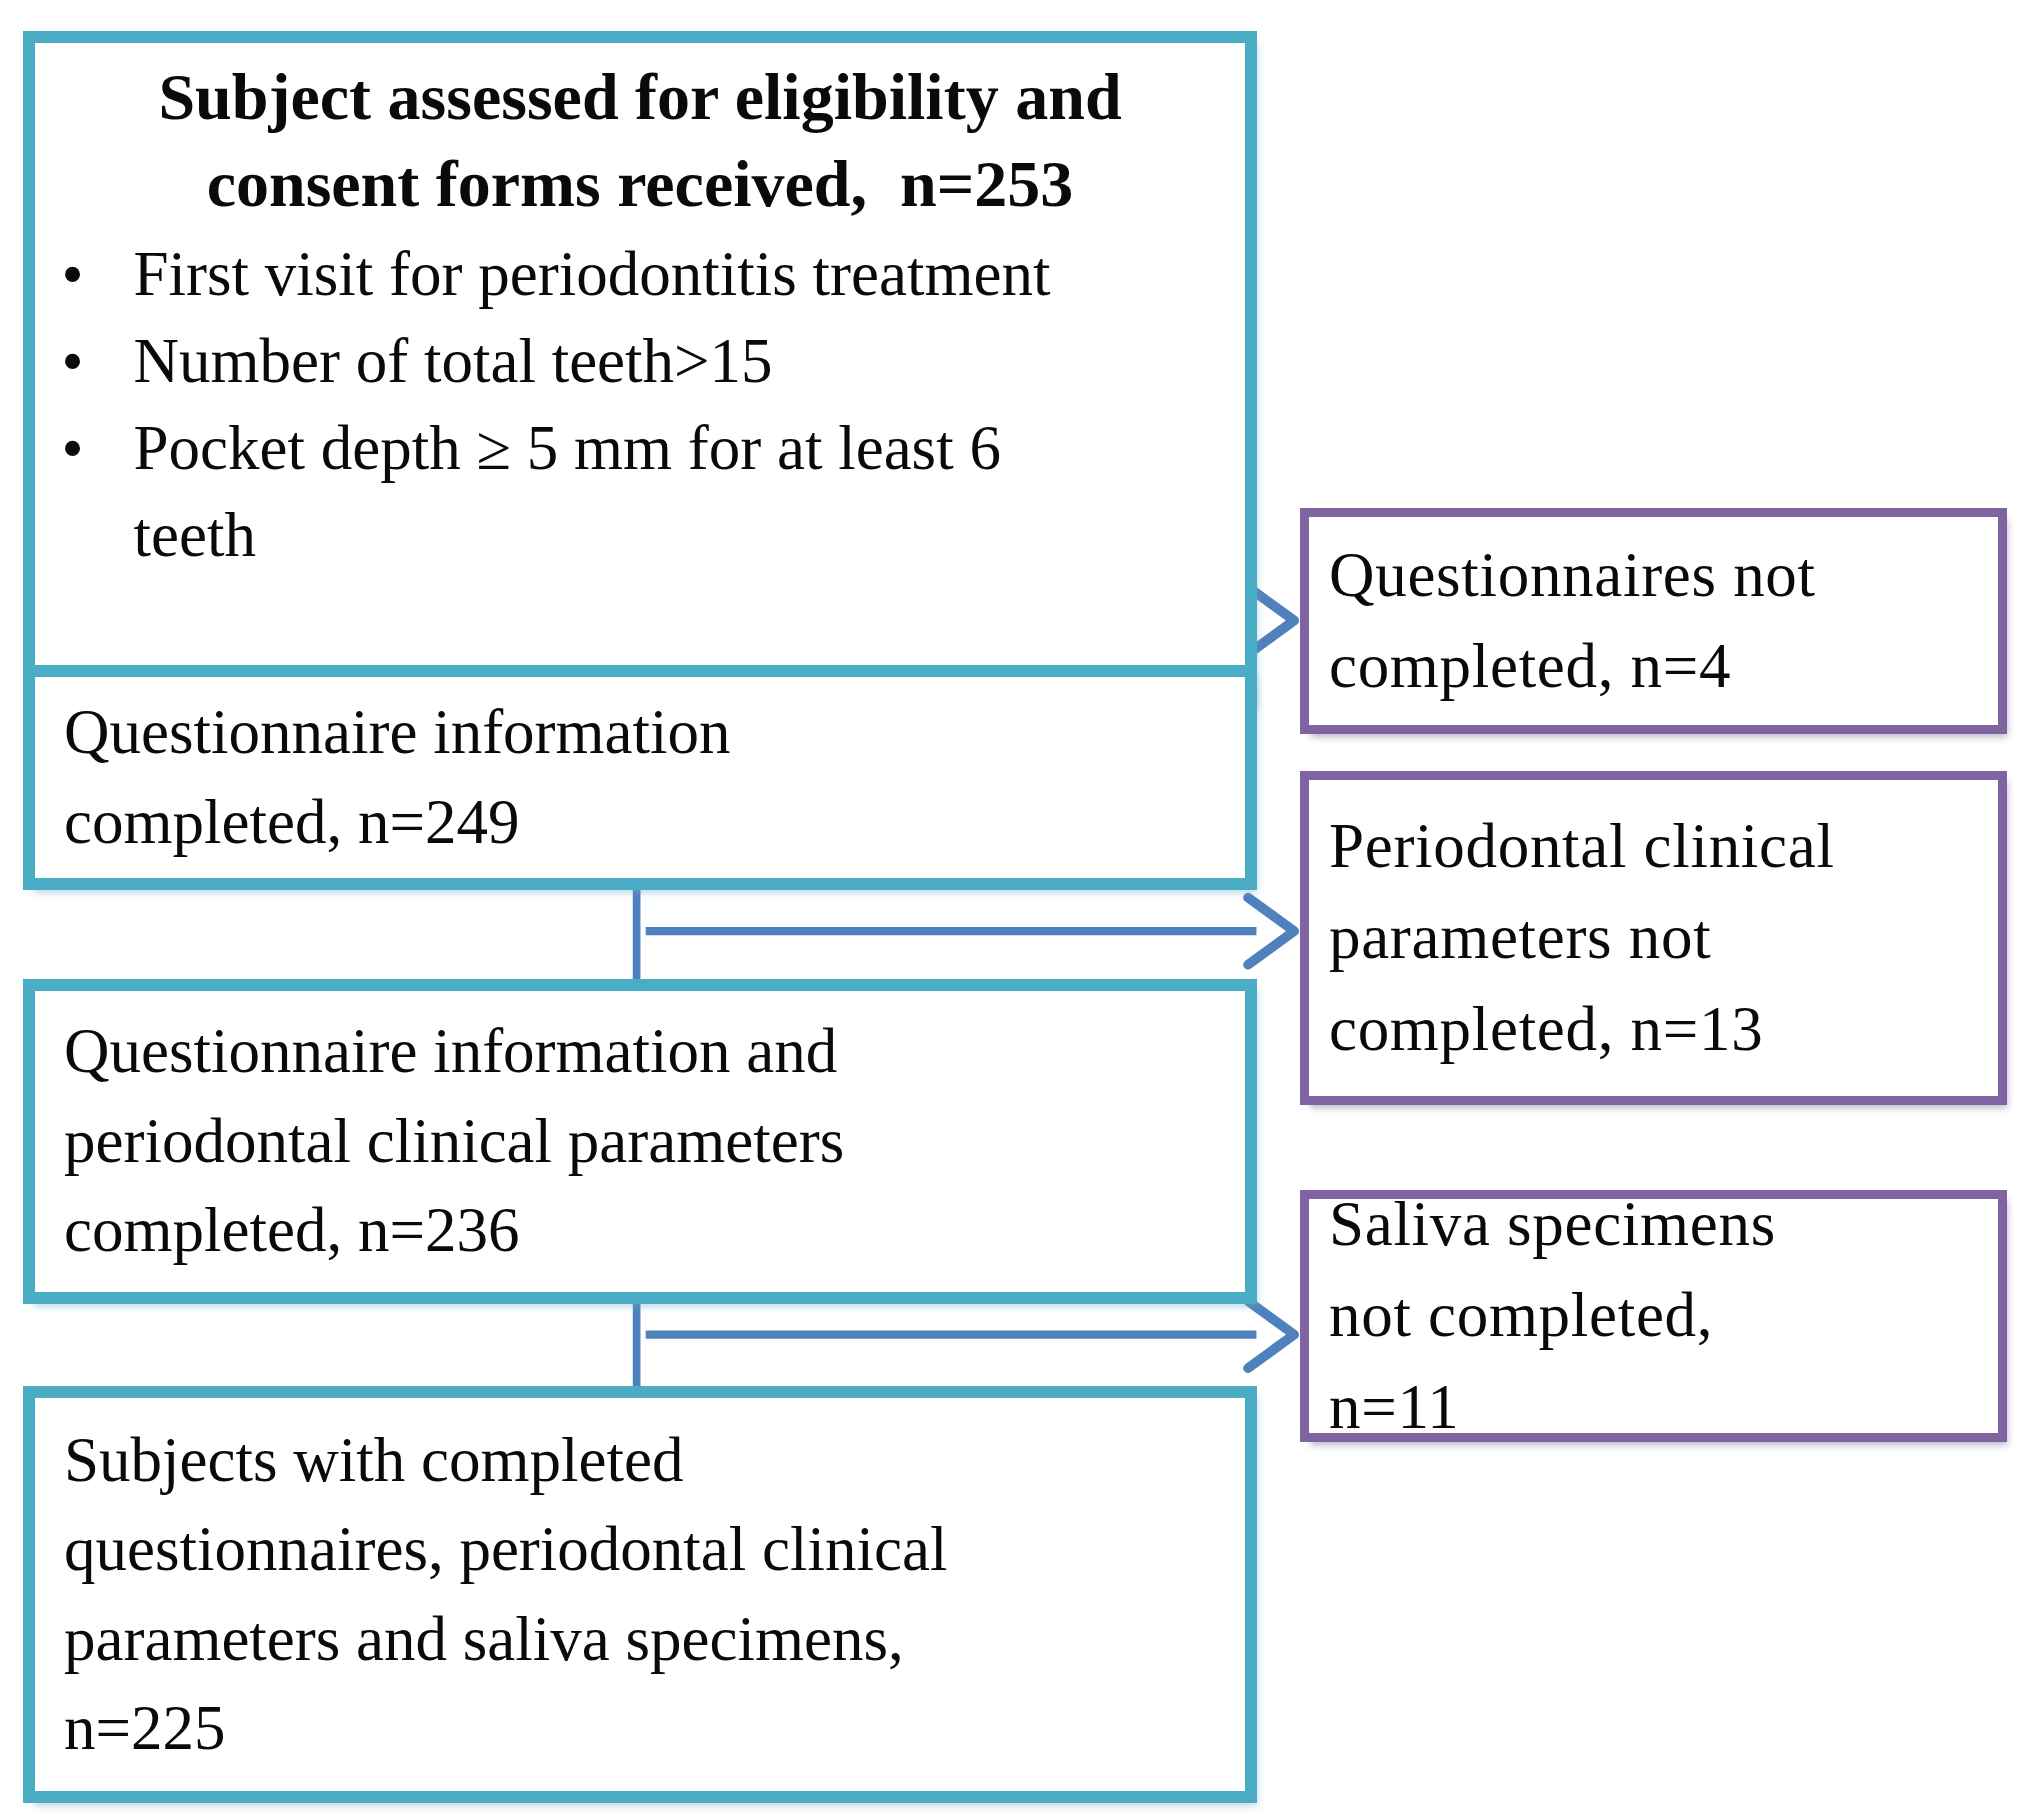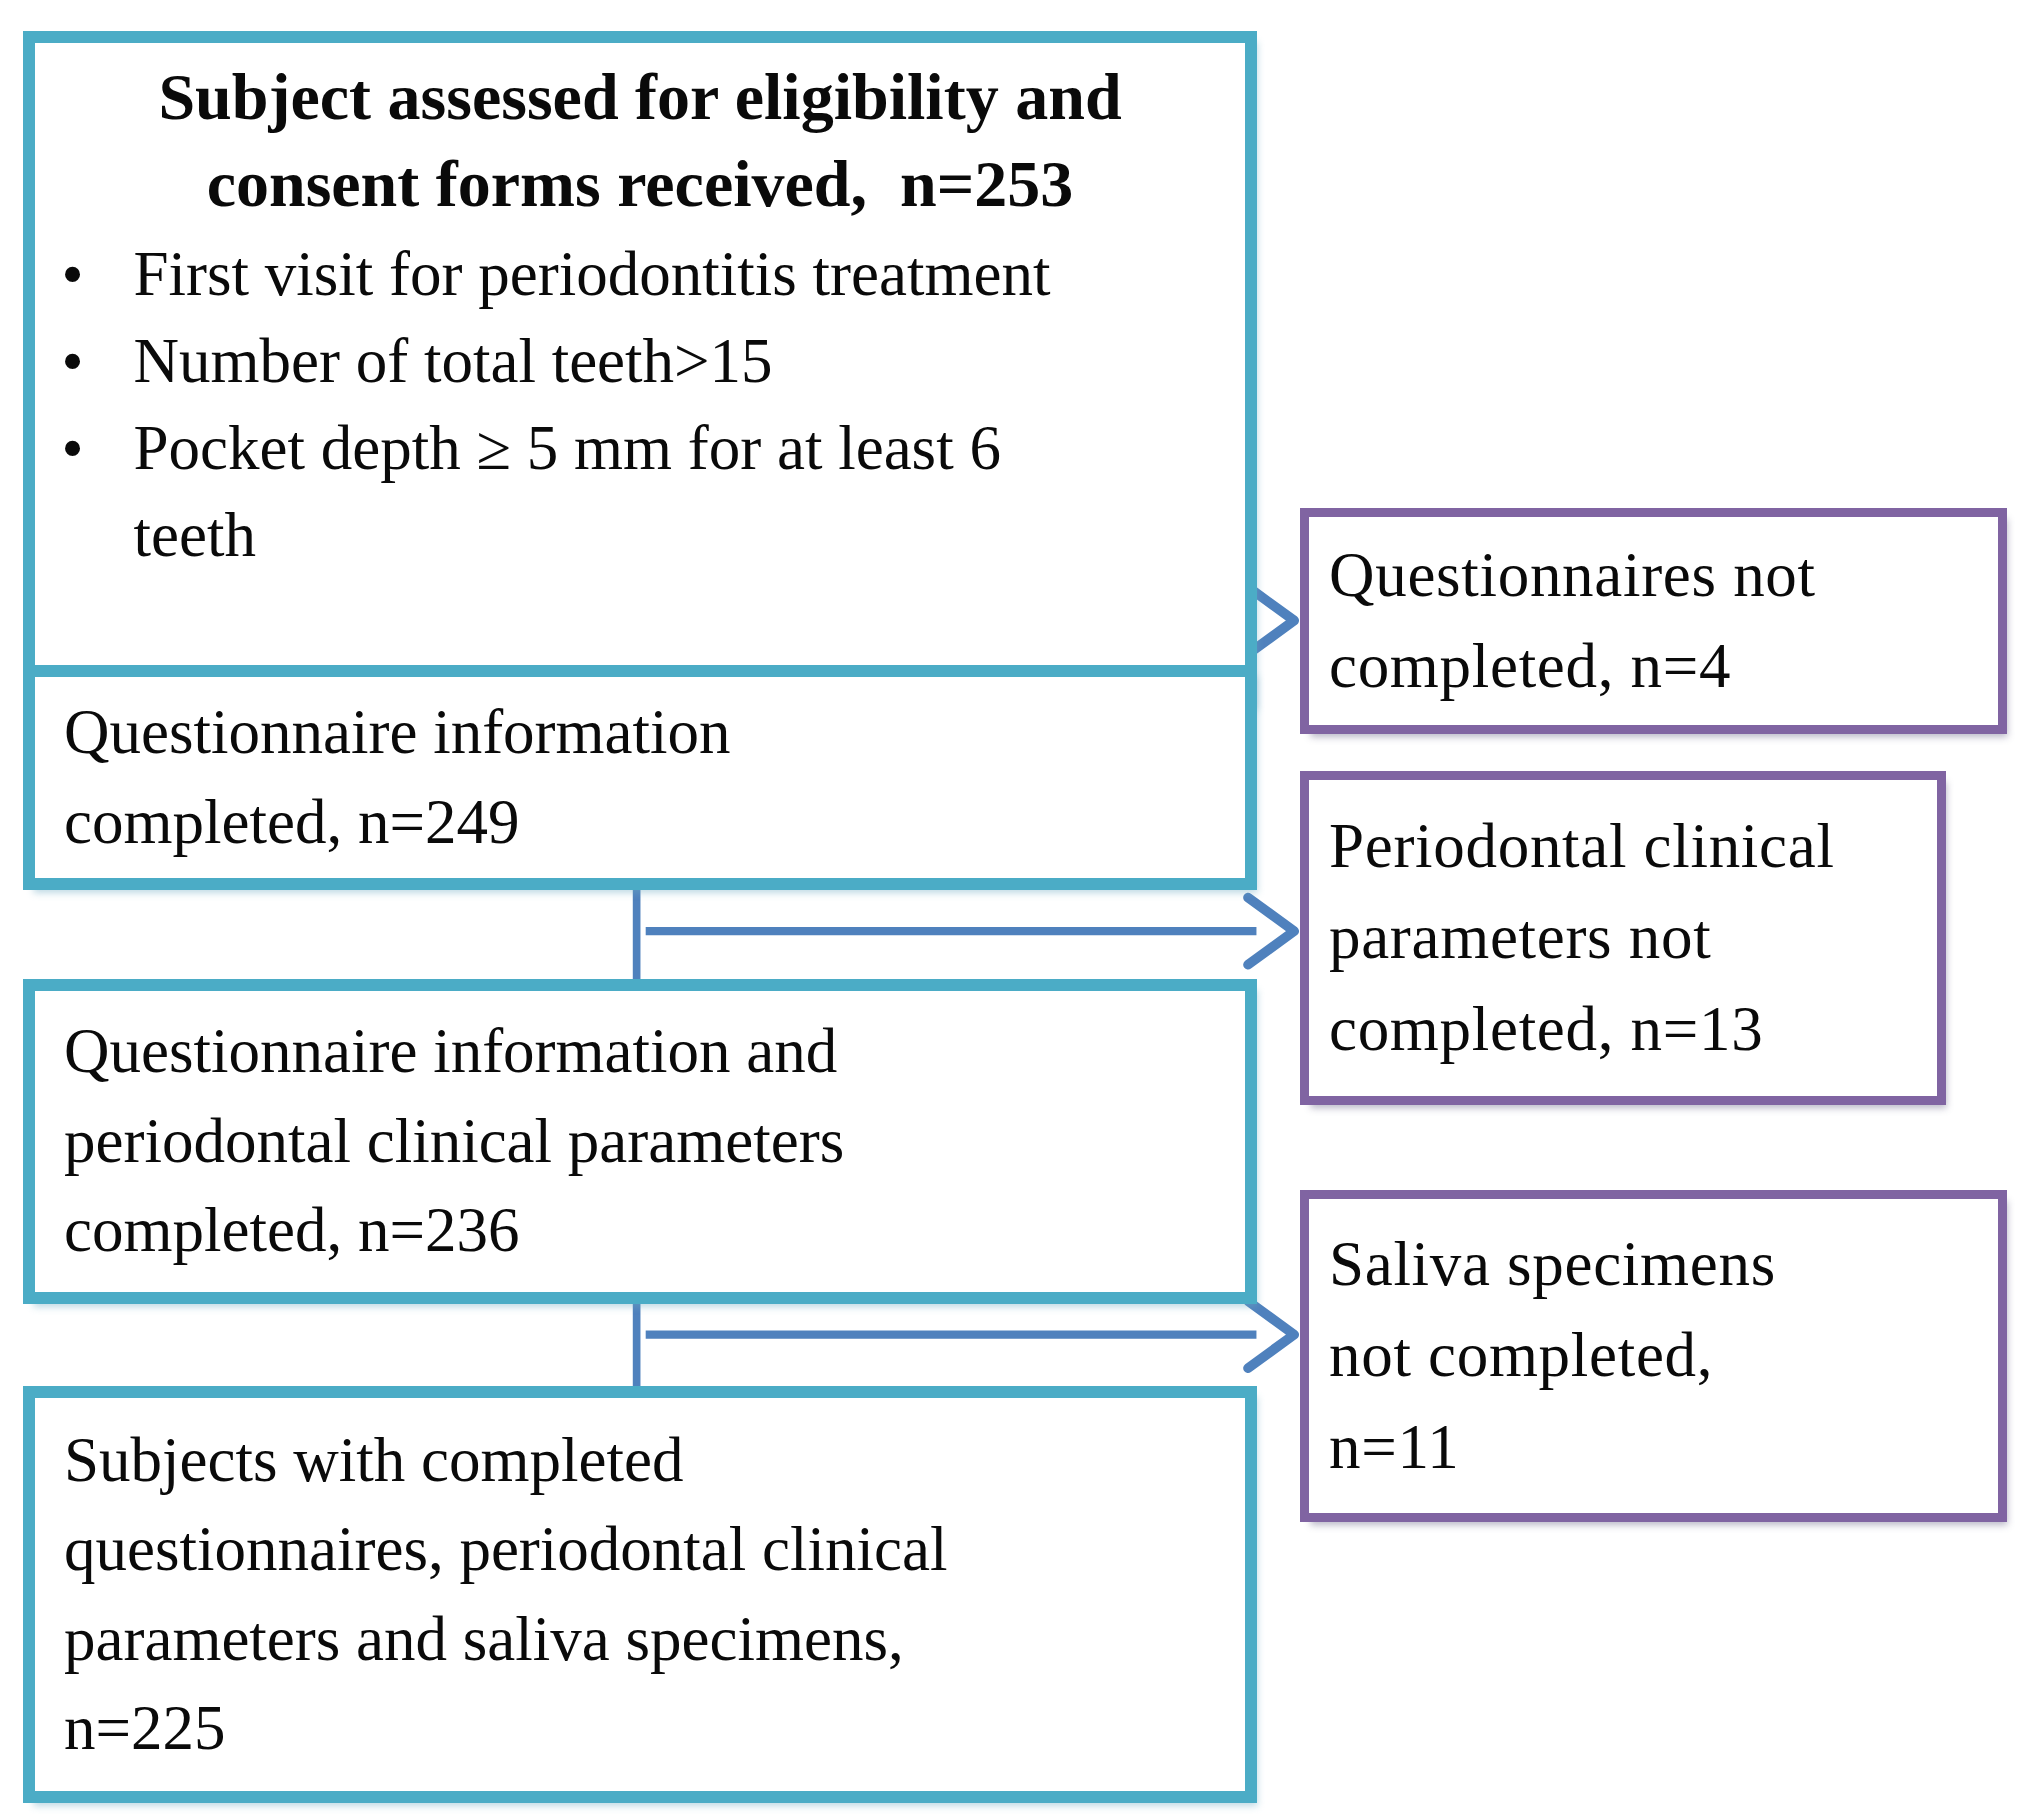--- a/index.html
+++ b/index.html
@@ -58,22 +58,22 @@
   #box1 .bullets { list-style: none; padding: 4.2px 21px 0 26.5px; }
   #box1 .bullets li { display: flex; align-items: flex-start; }
   #box1 .marker { width: 59px; flex: 0 0 59px; font-size: 63px; line-height: 1.38; }
   #box1 .btext  { font-size: 63px; line-height: 1.38; white-space: pre-line; margin-left: 13px; }
 
   #box2 { left: 23px; top: 665px;  width: 1234px; height: 225px; }
   #box3 { left: 23px; top: 979px; width: 1234px; height: 325px; }
   #box4 { left: 23px; top: 1386px; width: 1234px; height: 417px; }
 
   #side1 { left: 1300px; top: 508px;  width: 707px; height: 226px; }
-  #side2 { left: 1300px; top: 771px; width: 646px; height: 334px; }
-  #side3 { left: 1300px; top: 1190px; width: 707px; height: 332px; }
+  #side2 { left: 1300px; top: 771px; width: 707px; height: 334px; }
+  #side3 { left: 1300px; top: 1190px; width: 707px; height: 252px; }
 </style>
 </head>
 <body>
 
 <div class="canvas">
 
   <svg class="connectors" viewBox="0 0 2901 2606" aria-hidden="true">
     <line class="vline" x1="912" y1="840" x2="912" y2="970"></line>
     <line class="vline" x1="912" y1="1270" x2="912" y2="1415"></line>
     <line class="vline" x1="912" y1="1863" x2="912" y2="1995"></line>

